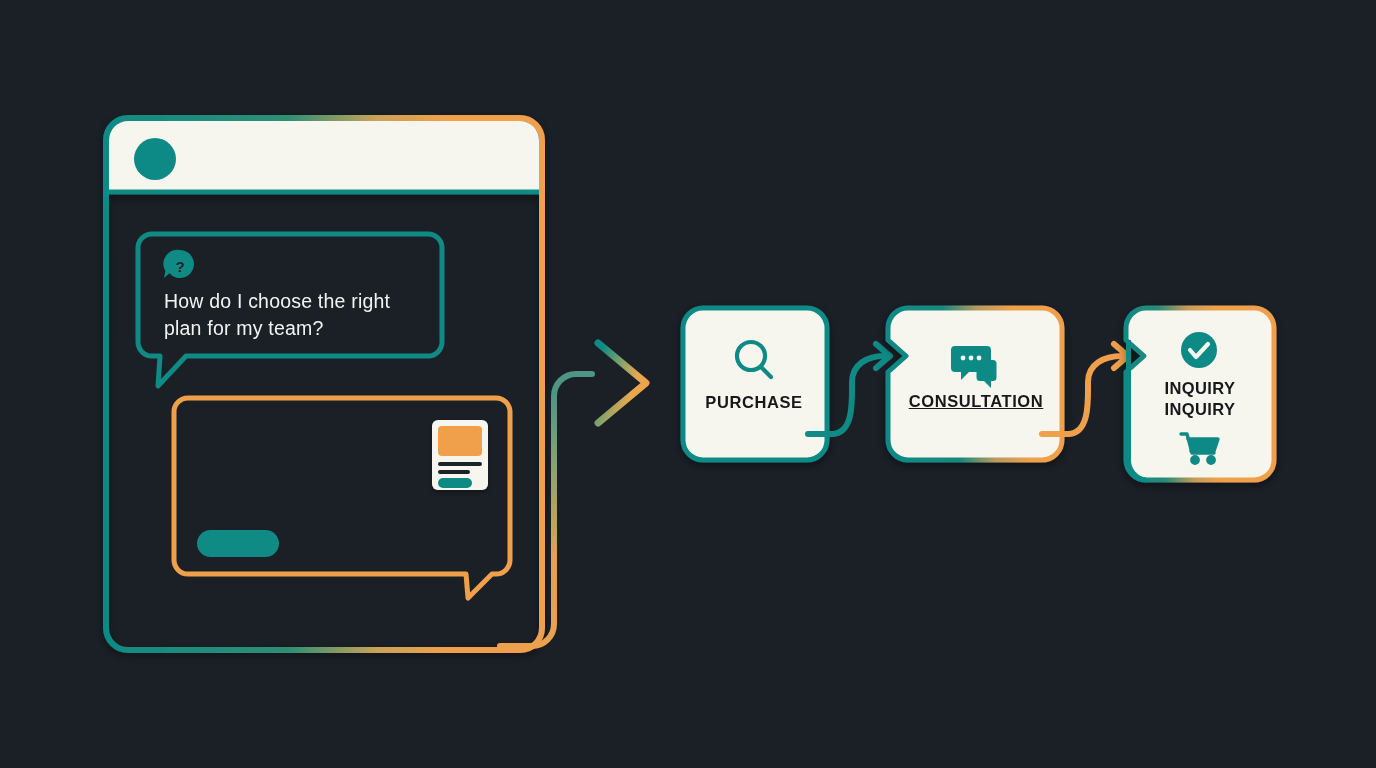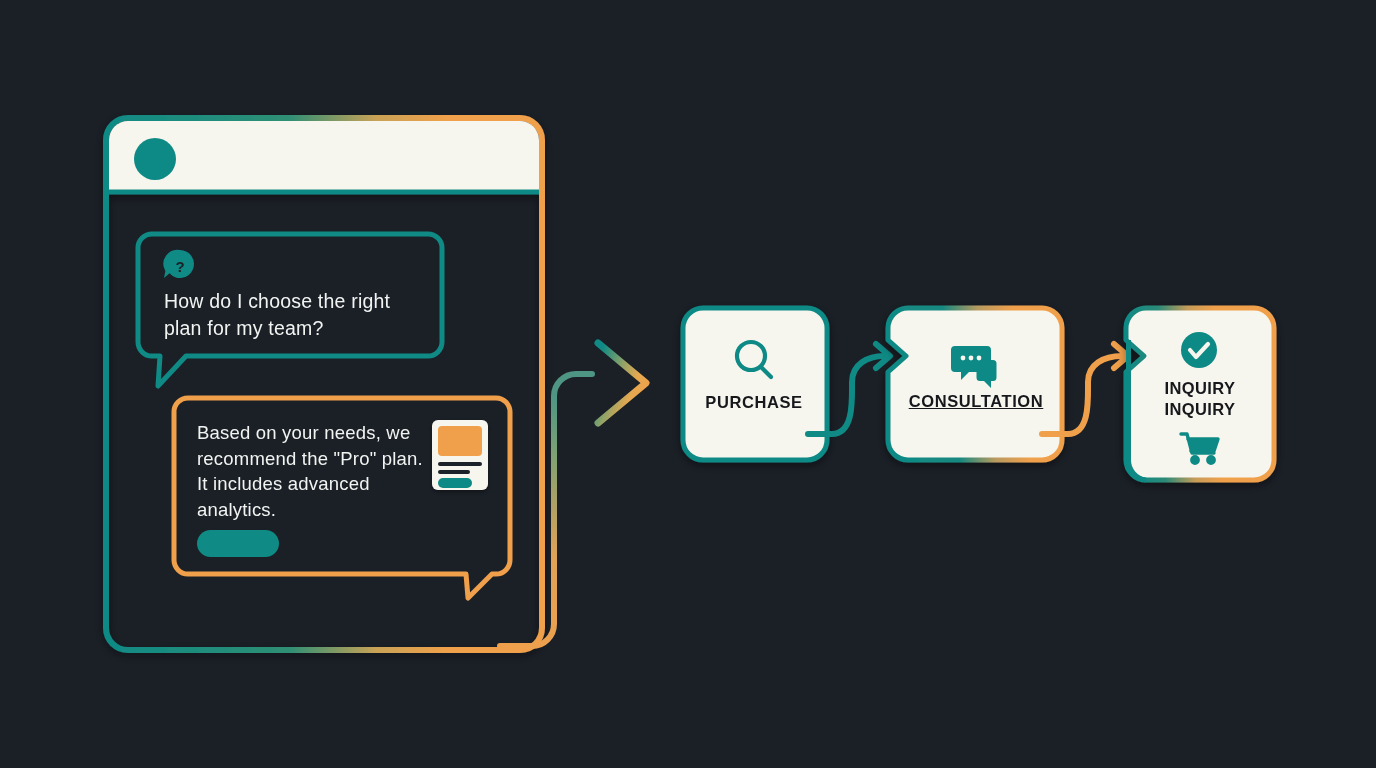--- a/index.html
+++ b/index.html
@@ -221,21 +221,20 @@
         <path d="M 1181 434 h 6 l 5 19 h 22"></path>
         <path d="M 1188 439 h 30 l -4 12 h -23" fill="#0f8a85"></path>
         <circle cx="1195" cy="460" r="3.2" fill="#0f8a85"></circle>
         <circle cx="1211" cy="460" r="3.2" fill="#0f8a85"></circle>
       </g>
     </g>
   </svg>
 
   <div class="overlay-text chat-question">How do I choose the right plan for my team?</div>
 
-  <div class="overlay-text chat-answer">Based on your needs, we recommend the "Pro" plan. It includes advanced analytics.</div>
 
   <div class="card-label l1">PURCHASE</div>
 
   <div class="card-label l2">CONSULTATION</div>
 
   <div class="card-label l3">
     <div>INQUIRY</div>
     <div>INQUIRY</div>
   </div>
 

